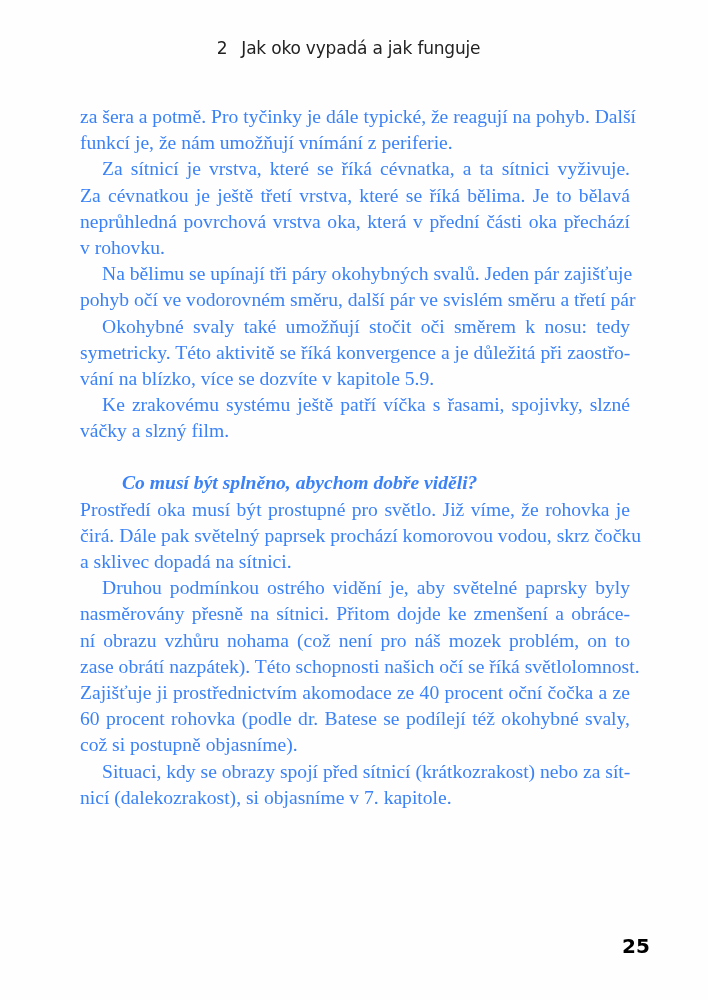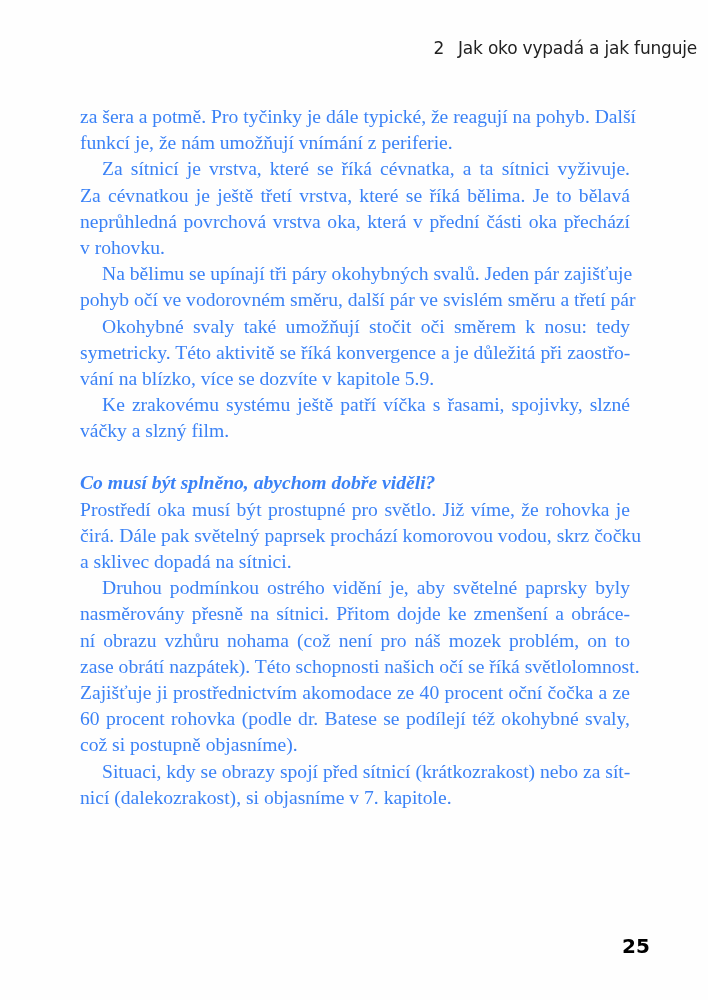--- a/index.html
+++ b/index.html
@@ -1,30 +1,30 @@
 <!DOCTYPE html>
 <html><head>
   <meta charset="utf-8">
   <style>
     html, body { margin: 0; padding: 0; background: #ffffff; }
     body { width: 708px; height: 1000px; position: relative; overflow: hidden; }
     .page { position: absolute; left: 0; top: 0; width: 708px; height: 1000px; background: #fefefe; }
     .running-head {
-      position: absolute; top: 38px; left: 0; width: 697px; text-align: right;
+      position: absolute; top: 38px; left: 0; width: 697px; text-align: center;
       font-family: "DejaVu Sans", sans-serif; font-size: 17px; color: #222; letter-spacing: -0.2px;
     }
     .running-head .num { margin-right: 14px; }
     .body-text {
       position: absolute; left: 80px; top: 104px; width: 550px;
       font-family: "Liberation Serif", serif; font-size: 19.6px; color: #3b82f6;
     }
     .line { height: 26.2px; line-height: 26.2px; white-space: nowrap; text-align: justify; text-align-last: justify; display: block; overflow: visible; }
     .line.last { text-align-last: left; font-family: Liberation Serif, serif; }
     .line.indent { padding-left: 22px; }
-    .heading { font-style: italic; font-weight: bold; }
+    .heading { font-style: italic; font-weight: bold; margin-left: 42px; }
     .gap { height: 26px; }
     .page-number {
       position: absolute; left: 622px; top: 934px;
       font-family: "DejaVu Sans", sans-serif; font-weight: bold; font-size: 20px; color: #000000;
     }
   </style>
 </head>
 <body>
 
 <div class="page">

